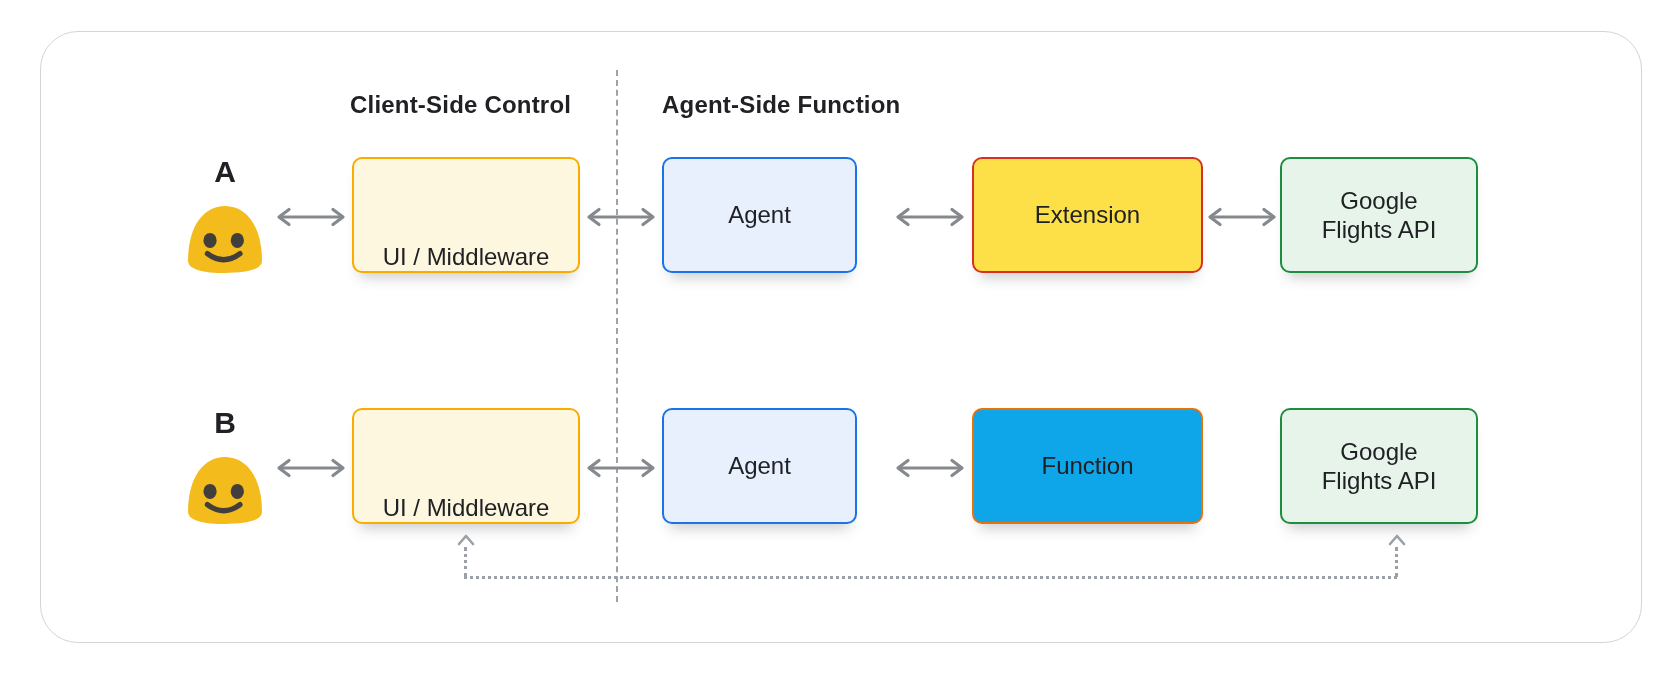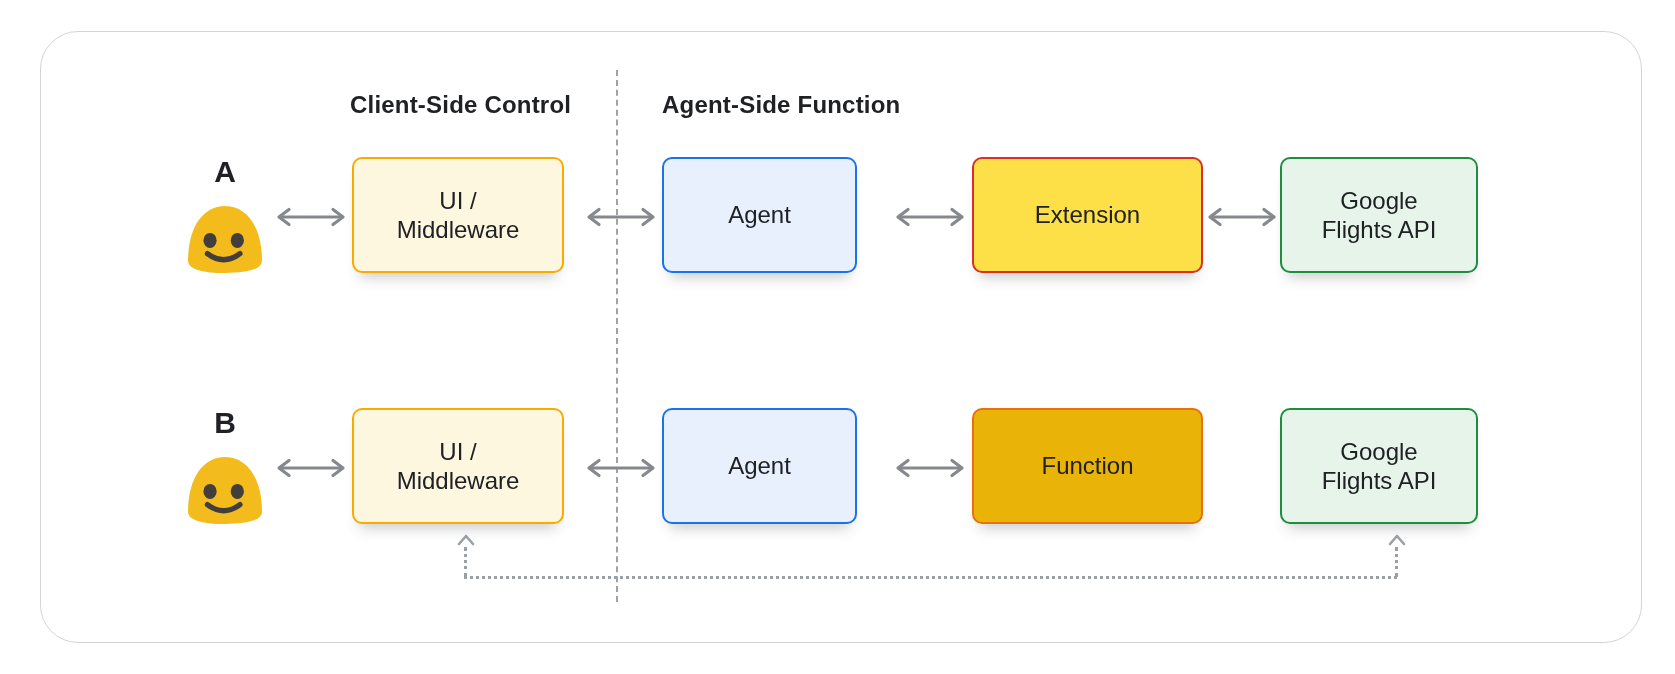--- a/index.html
+++ b/index.html
@@ -19,21 +19,21 @@
     border-left:2px dashed currentColor;
   }
   .node{
     position:absolute;height:116px;border:2px solid;border-radius:10px;
     display:flex;align-items:center;justify-content:center;text-align:center;
     font-size:24px;line-height:1.22;padding:0 22px;box-sizing:border-box;
     box-shadow:0 12px 14px -8px rgba(60,64,67,.28);
   }
   .row-a{top:157px;}
   .row-b{top:408px;}
-  .col-1{left:352px;width:212px;}
+  .col-1{left:352px;width:228px;align-items:flex-end;}
   .col-2{left:662px;width:195px;}
   .col-3{left:972px;width:231px;}
   .col-4{left:1280px;width:198px;}
   .user-letter{
     position:absolute;left:206px;width:38px;text-align:center;
     font-size:30px;font-weight:700;color:#202124;
   }
   .emoji{position:absolute;left:181px;width:88px;height:78px;}
   .emoji .blob{fill:currentColor;}
   .emoji .eye{fill:currentColor;}
@@ -139,21 +139,21 @@
 <div class="node row-b col-2" style="background-color: rgb(232, 240, 254); border-color: rgb(26, 115, 232);">
   <span>Agent</span>
 </div>
 
 <svg class="harrow" style="left: 893px; top: 457px; color: rgb(133, 137, 142);" viewBox="0 0 74 22">
   <line x1="6" y1="11" x2="68" y2="11"></line>
   <polyline points="15,3.5 5,11 15,18.5"></polyline>
   <polyline points="59,3.5 69,11 59,18.5"></polyline>
 </svg>
 
-<div class="node row-b col-3" style="background-color: #eab308; border-color: rgb(232, 113, 10);">
+<div class="node row-b col-3" style="background-color: #0ea5e9; border-color: rgb(232, 113, 10);">
   <span>Function</span>
 </div>
 
 <div class="node row-b col-4" style="background-color: rgb(230, 244, 234); border-color: rgb(30, 142, 62);">
   <span>Google Flights API</span>
 </div>
 
 <svg class="chev" style="left: 456px; top: 533px; color: rgb(154, 160, 166);" viewBox="0 0 20 13">
   <polyline points="3,11 10,3 17,11"></polyline>
 </svg>

